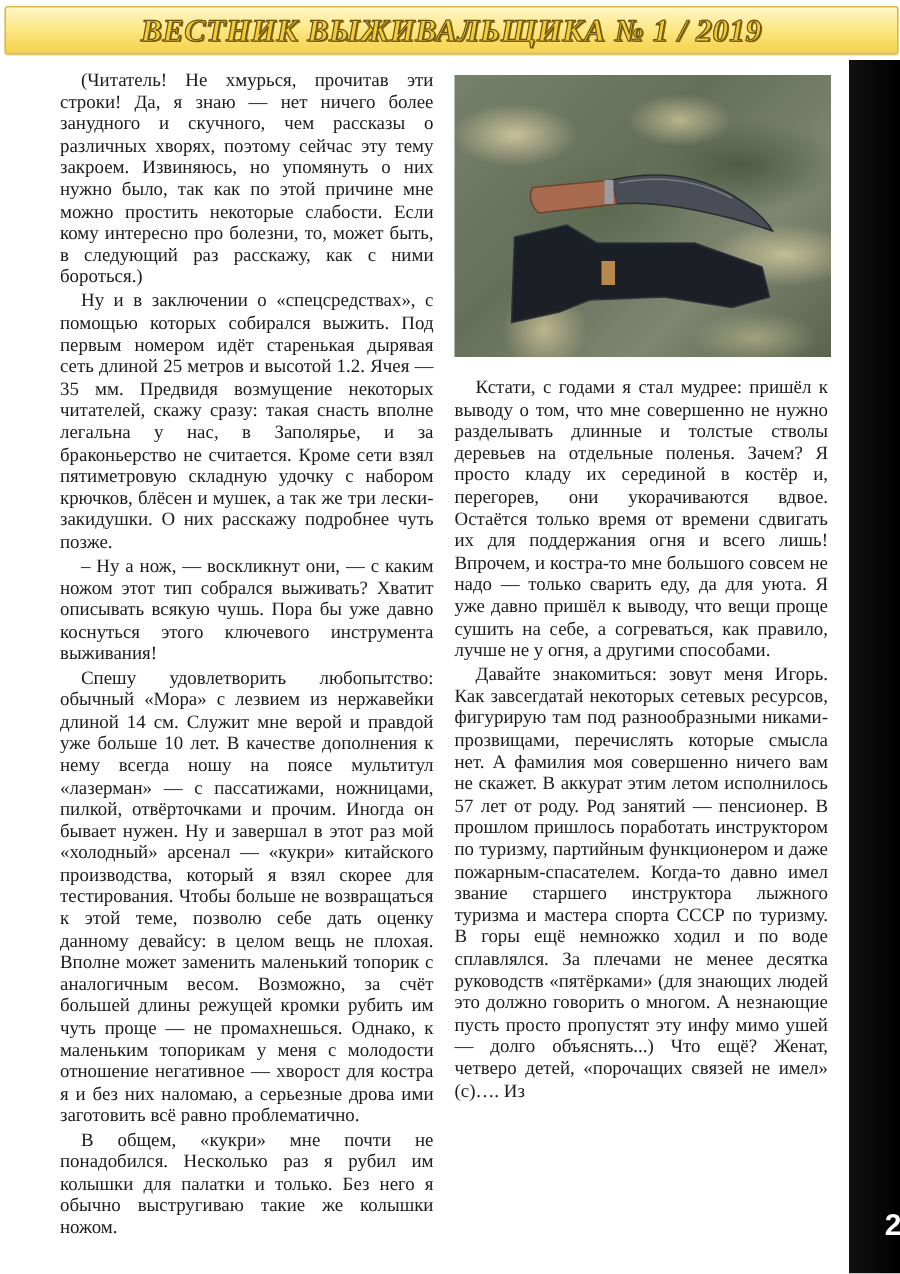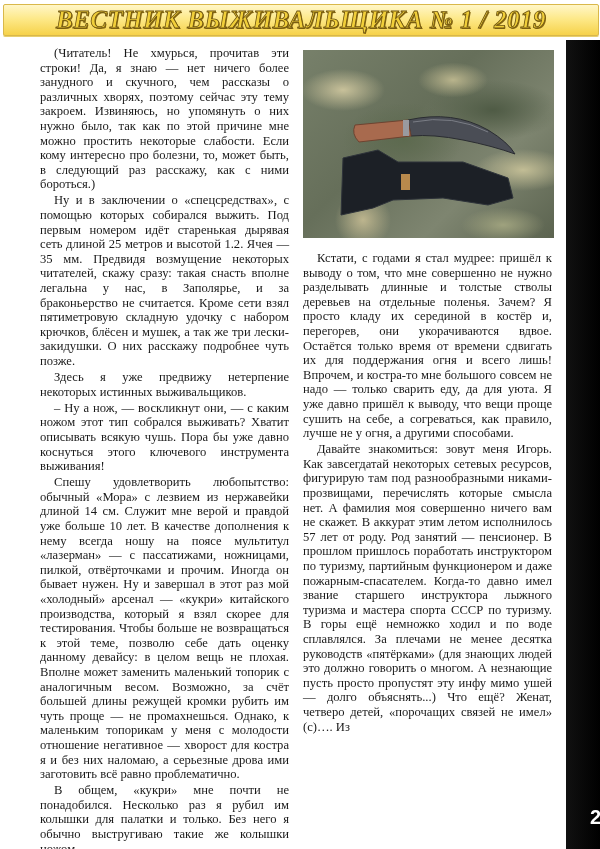--- a/index.html
+++ b/index.html
@@ -13,21 +13,21 @@
     position: absolute; left: 3px; top: 4px; width: 594px; height: 30px;
     background: linear-gradient(180deg, #fff6c8 0%, #fde98a 45%, #f6d24a 100%);
     border: 1px solid #d9b84a;
     border-radius: 2px;
     box-shadow: 0 1px 0 #e8cf6e;
     display: flex; align-items: center; justify-content: center;
   }
   .banner-title {
     font-family: "Liberation Serif", "DejaVu Serif", serif;
     font-weight: bold; font-style: italic;
-    font-size: 25px; letter-spacing: 0.5px;
+    font-size: 21px; letter-spacing: 0.5px;
     color: #f1cf3a;
     -webkit-text-stroke: 0.8px #6b5210;
     text-shadow: 1px 1px 0 #8a6a12;
   }
   .sidebar {
     position: absolute; left: 566px; top: 40px; width: 34px; height: 809px;
     background: linear-gradient(90deg, #111 0%, #000 100%);
   }
   .page-number {
     position: absolute; left: 584px; top: 806px; width: 34px; text-align: center;
@@ -62,21 +62,20 @@
 <div class="banner">
   <span class="banner-title">ВЕСТНИК ВЫЖИВАЛЬЩИКА № 1 / 2019</span>
 </div>
 
 <div class="sidebar"></div>
 <div class="page-number">23</div>
 
 <div class="col col-left">
   <p>(Читатель! Не хмурься, прочитав эти строки! Да, я знаю — нет ничего более занудного и скучного, чем рассказы о различных хворях, поэтому сейчас эту тему закроем. Извиняюсь, но упомянуть о них нужно было, так как по этой причине мне можно простить некоторые слабости. Если кому интересно про болезни, то, может быть, в следующий раз расскажу, как с ними бороться.)</p>
   <p>Ну и в заключении о «спецсредствах», с помощью которых собирался выжить. Под первым номером идёт старенькая дырявая сеть длиной 25 метров и высотой 1.2. Ячея — 35 мм. Предвидя возмущение некоторых читателей, скажу сразу: такая снасть вполне легальна у нас, в Заполярье, и за браконьерство не считается. Кроме сети взял пятиметровую складную удочку с набором крючков, блёсен и мушек, а так же три лески-закидушки. О них расскажу подробнее чуть позже.</p>
-  <p>Здесь я уже предвижу нетерпение некоторых истинных выживальщиков.</p>
   <p>– Ну а нож, — воскликнут они, — с каким ножом этот тип собрался выживать? Хватит описывать всякую чушь. Пора бы уже давно коснуться этого ключевого инструмента выживания!</p>
   <p>Спешу удовлетворить любопытство: обычный «Мора» с лезвием из нержавейки длиной 14 см. Служит мне верой и правдой уже больше 10 лет. В качестве дополнения к нему всегда ношу на поясе мультитул «лазерман» — с пассатижами, ножницами, пилкой, отвёрточками и прочим. Иногда он бывает нужен. Ну и завершал в этот раз мой «холодный» арсенал — «кукри» китайского производства, который я взял скорее для тестирования. Чтобы больше не возвращаться к этой теме, позволю себе дать оценку данному девайсу: в целом вещь не плохая. Вполне может заменить маленький топорик с аналогичным весом. Возможно, за счёт большей длины режущей кромки рубить им чуть проще — не промахнешься. Однако, к маленьким топорикам у меня с молодости отношение негативное — хворост для костра я и без них наломаю, а серьезные дрова ими заготовить всё равно проблематично.</p>
   <p>В общем, «кукри» мне почти не понадобился. Несколько раз я рубил им колышки для палатки и только. Без него я обычно выстругиваю такие же колышки ножом.</p>
 </div>
 
 <div class="photo">
   <svg width="251" height="188" viewBox="0 0 251 188">
 
     <path d="M40 108 L75 100 L95 112 L160 112 L205 128 L210 148 L185 155 L140 148 L90 150 L70 158 L38 165 Z" fill="#1c2026" stroke="#2e333a" stroke-width="1"></path>
     <rect x="98" y="124" width="9" height="16" fill="#b8894c"></rect>

